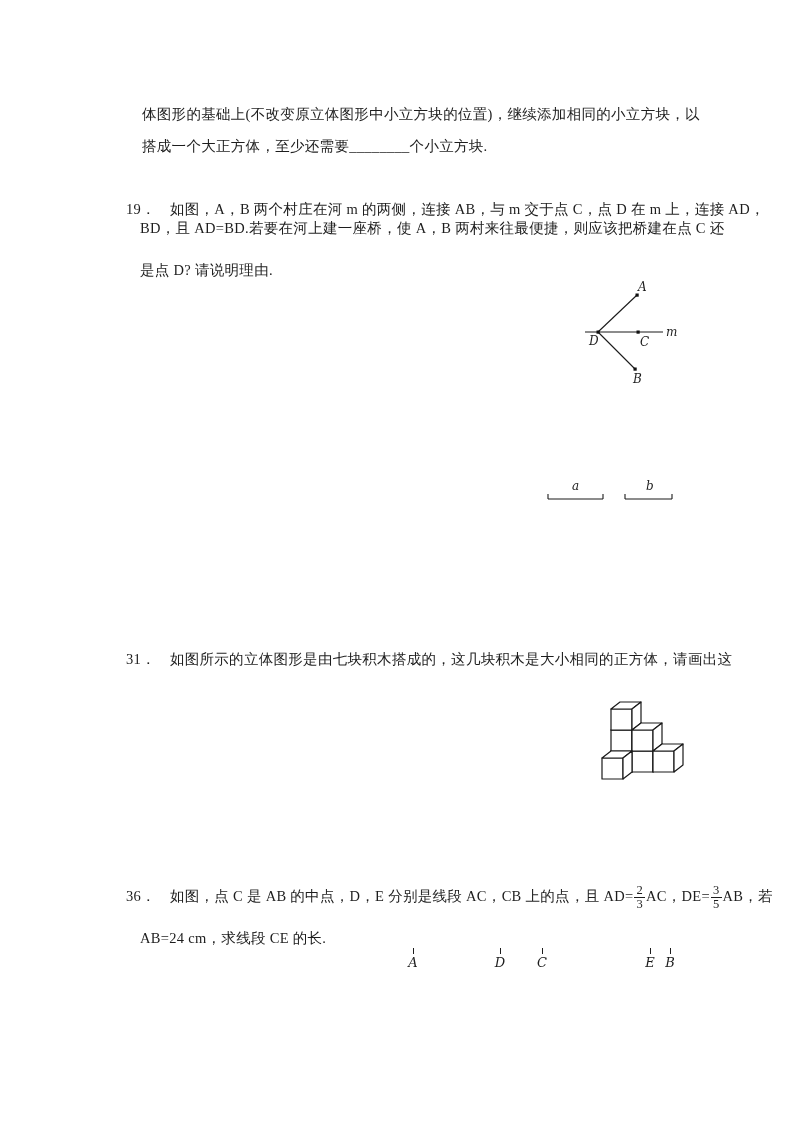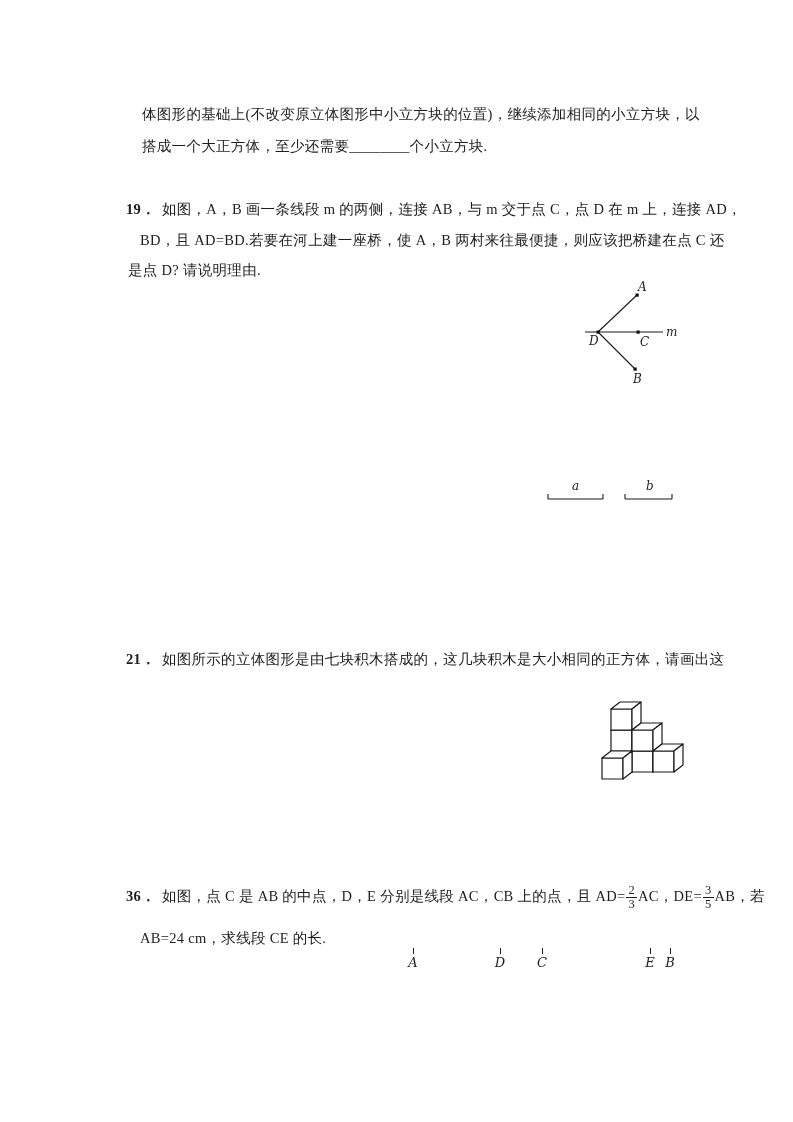--- a/index.html
+++ b/index.html
@@ -1,19 +1,19 @@
 <!DOCTYPE html>
 <html><head>
 <meta charset="utf-8">
 <style>
   html,body{margin:0;padding:0;background:#ffffff;}
   .page{position:relative;width:793px;height:1122px;background:#ffffff;overflow:hidden;
         font-family:"Liberation Serif","DejaVu Serif",serif;color:#1d1d1d;font-size:14.5px;}
   .line{position:absolute;white-space:nowrap;letter-spacing:0.3px;line-height:20px;}
-  .qnum{margin-right:6px;font-weight:bold;}
+  .qnum{margin-right:14px;}
   .frac{display:inline-block;vertical-align:middle;text-align:center;line-height:1.05;
         font-size:12.5px;margin:0 1px;}
   .frac .num{display:block;border-bottom:1px solid #1d1d1d;padding:0 2px;}
   .frac .den{display:block;padding:0 2px;}
   .fig{position:absolute;}
   .figtext{font-family:"DejaVu Serif","Liberation Serif",serif;font-style:italic;
            font-size:12px;fill:#1d1d1d;}
   .pt{position:absolute;width:16px;text-align:center;font-style:italic;font-size:13px;
       font-family:"DejaVu Serif","Liberation Serif",serif;}
   .pt .tick{width:1px;height:6px;background:#1d1d1d;margin:0 auto 1px auto;}
@@ -21,24 +21,24 @@
 </head>
 <body>
 
 <div class="page">
 
   <div class="line" style="left:142px;top:104px">体图形的基础上(不改变原立体图形中小立方块的位置)，继续添加相同的小立方块，以</div>
   <div class="line" style="left:142px;top:136px">搭成一个大正方体，至少还需要________个小立方块.</div>
 
 
   <div class="line" style="left:126px;top:199px">
-    <span class="qnum">19．</span><span>如图，A，B 画一条线段 m 的两侧，连接 AB，与 m 交于点 C，点 D 在 m 上，连接 AD，</span>
+    <span class="qnum">19．</span><span>如图，A，B 两个村庄在河 m 的两侧，连接 AB，与 m 交于点 C，点 D 在 m 上，连接 AD，</span>
   </div>
-  <div class="line" style="left:140px;top:230px">BD，且 AD=BD.若要在河上建一座桥，使 A，B 两村来往最便捷，则应该把桥建在点 C 还</div>
-  <div class="line" style="left:128px;top:260px">是点 D? 请说明理由.</div>
+  <div class="line" style="left:140px;top:218px">BD，且 AD=BD.若要在河上建一座桥，使 A，B 两村来往最便捷，则应该把桥建在点 C 还</div>
+  <div class="line" style="left:140px;top:260px">是点 D? 请说明理由.</div>
 
   <svg class="fig" style="left:578px;top:278px" width="112" height="112" viewBox="0 0 112 112">
     <line x1="7" y1="54" x2="85" y2="54" stroke="#1a1a1a" stroke-width="1.2"></line>
     <line x1="20" y1="54" x2="59" y2="17" stroke="#1a1a1a" stroke-width="1.1"></line>
     <line x1="20" y1="54" x2="57" y2="91" stroke="#1a1a1a" stroke-width="1.1"></line>
     <rect x="18.5" y="52.5" width="3.2" height="3.2" fill="#111"></rect>
     <rect x="58.5" y="52.5" width="3.2" height="3.2" fill="#111"></rect>
     <rect x="57.5" y="15.5" width="3.2" height="3.2" fill="#111"></rect>
     <rect x="55.5" y="89.5" width="3.2" height="3.2" fill="#111"></rect>
     <text class="figtext" x="60" y="13">A</text>
@@ -56,21 +56,21 @@
     <text class="figtext" x="28" y="12">a</text>
   </svg>
   <svg class="fig" style="left:620px;top:478px" width="56" height="26" viewBox="0 0 56 26">
     <line x1="5" y1="21" x2="52" y2="21" stroke="#1a1a1a" stroke-width="1.2"></line>
     <line x1="5" y1="16" x2="5" y2="21" stroke="#1a1a1a" stroke-width="1.1"></line>
     <line x1="52" y1="16" x2="52" y2="21" stroke="#1a1a1a" stroke-width="1.1"></line>
     <text class="figtext" x="26" y="12">b</text>
   </svg>
 
   <div class="line" style="left:126px;top:649px">
-    <span class="qnum">21．</span><span>如图所示的立体图形是由七块积木搭成的，这几块积木是大小相同的正方体，请画出这</span>
+    <span class="qnum">31．</span><span>如图所示的立体图形是由七块积木搭成的，这几块积木是大小相同的正方体，请画出这</span>
   </div>
 
   <svg class="fig" style="left:597px;top:698px" width="98" height="86" viewBox="0 0 98 86" fill="#ffffff" stroke="#1a1a1a" stroke-width="1.2" stroke-linejoin="round">
 
     <g>
       <rect x="14" y="53" width="21" height="21"></rect>
       <polygon points="14,53 23,46 44,46 35,53"></polygon>
       <polygon points="35,53 44,46 44,67 35,74"></polygon>
     </g>
     <g>

